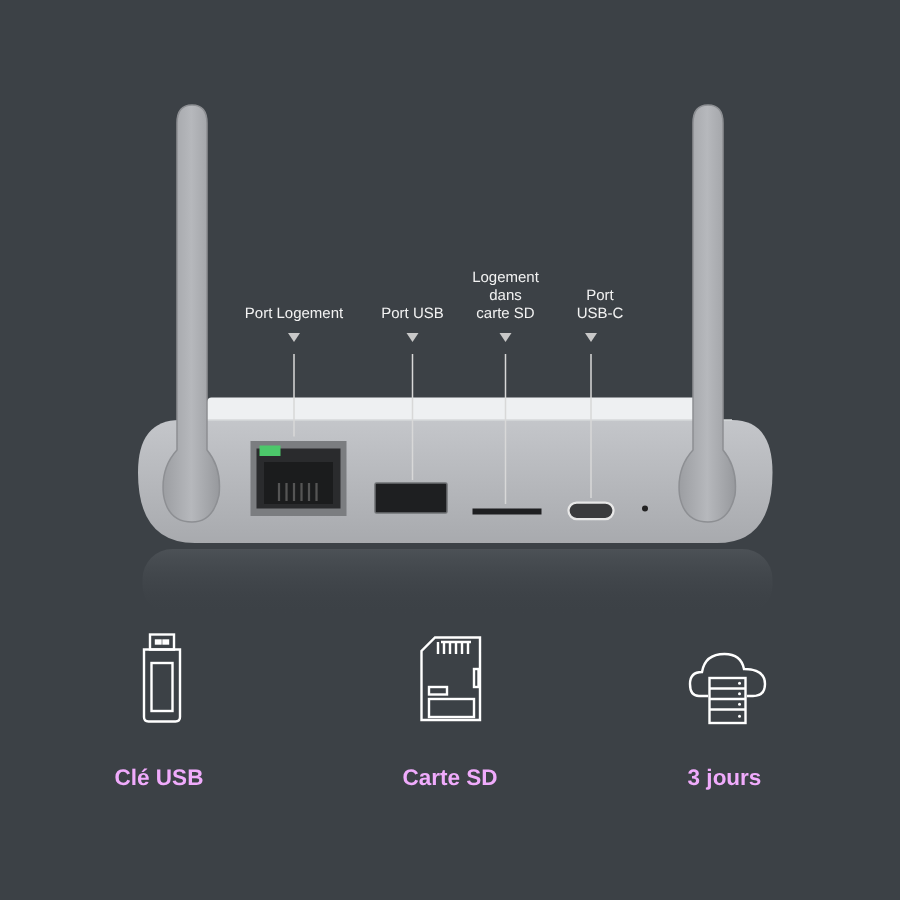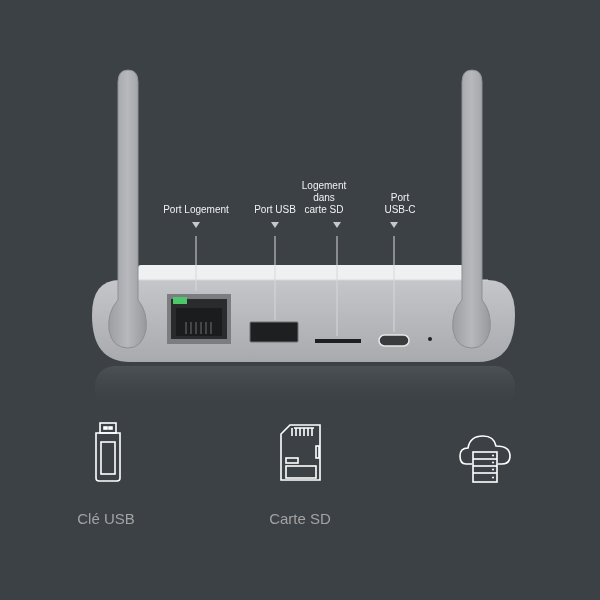--- a/index.html
+++ b/index.html
@@ -2,21 +2,21 @@
 <html><head>
 <meta charset="utf-8">
 <style>
   html, body { margin:0; padding:0; }
   body { width:600px; height:600px; background:#3c4146; position:relative; overflow:hidden;
          font-family:"Liberation Sans", sans-serif; color:#fff; }
   .abs { position:absolute; }
   .callout { position:absolute; text-align:center; font-size:10px; line-height:12px; color:#f2f2f2; transform:translateX(-50%); white-space:nowrap; }
   .arrow { position:absolute; width:0; height:0; border-left:4px solid transparent; border-right:4px solid transparent; border-top:6px solid #c8c8c8; transform:translateX(-50%); }
   .leader { position:absolute; width:1px; background:#d8d8d8; transform:translateX(-50%); }
-  .feature-label { position:absolute; text-align:center; font-size:15px; line-height:15px; color:#a3a3a3; transform:translateX(-50%); white-space:nowrap; }
+  .feature-label { position:absolute; text-align:center; font-size:15px; line-height:15px; color:#f0abfc; transform:translateX(-50%); white-space:nowrap;font-weight:bold; }
 </style>
 </head>
 <body>
 
 <svg class="abs" style="left:0;top:0" width="600" height="420" viewBox="0 0 600 420">
   <defs>
     <linearGradient id="bodyG" x1="0" y1="0" x2="0" y2="1">
       <stop offset="0" stop-color="#c4c6ca"></stop>
       <stop offset="1" stop-color="#a8aaae"></stop>
     </linearGradient>
@@ -61,21 +61,21 @@
 
   <rect x="315" y="339" width="46" height="4" fill="#1e1f21"></rect>
 
   <rect x="379" y="335" width="30" height="11" rx="5.5" fill="#3a3b3d" stroke="#e8e8e8" stroke-width="1.5"></rect>
 
   <circle cx="430" cy="339" r="2" fill="#222"></circle>
 </svg>
 
 <div class="callout" style="left:196px;top:204px">Port Logement</div>
 <div class="callout" style="left:275px;top:204px">Port USB</div>
-<div class="callout" style="left:324px;top:180px">
+<div class="callout" style="left:337px;top:180px">
   <div>Logement</div>
   <div>dans</div>
   <div>carte SD</div>
 </div>
 <div class="callout" style="left:400px;top:192px">
   <div>Port</div>
   <div>USB-C</div>
 </div>
 
 <div class="arrow" style="left:196px;top:222px"></div>
@@ -118,13 +118,14 @@
       <circle cx="35" cy="25.5" r="1"></circle>
       <circle cx="35" cy="32.5" r="1"></circle>
       <circle cx="35" cy="39.5" r="1"></circle>
       <circle cx="35" cy="47.5" r="1"></circle>
     </g>
 </svg>
 
 <div class="feature-label" style="left:106px;top:511px">Clé USB</div>
 <div class="feature-label" style="left:300px;top:511px">Carte SD</div>
 <div class="feature-label" style="left:483px;top:511px">
+  <div>3 jours</div>
 </div>
 
 </body></html>

